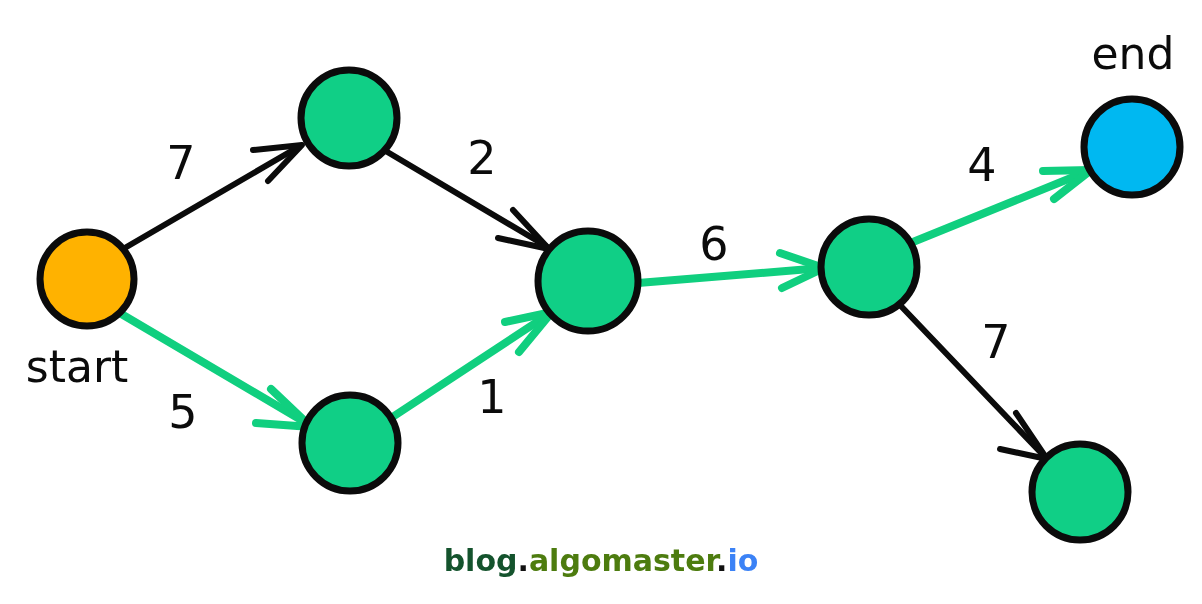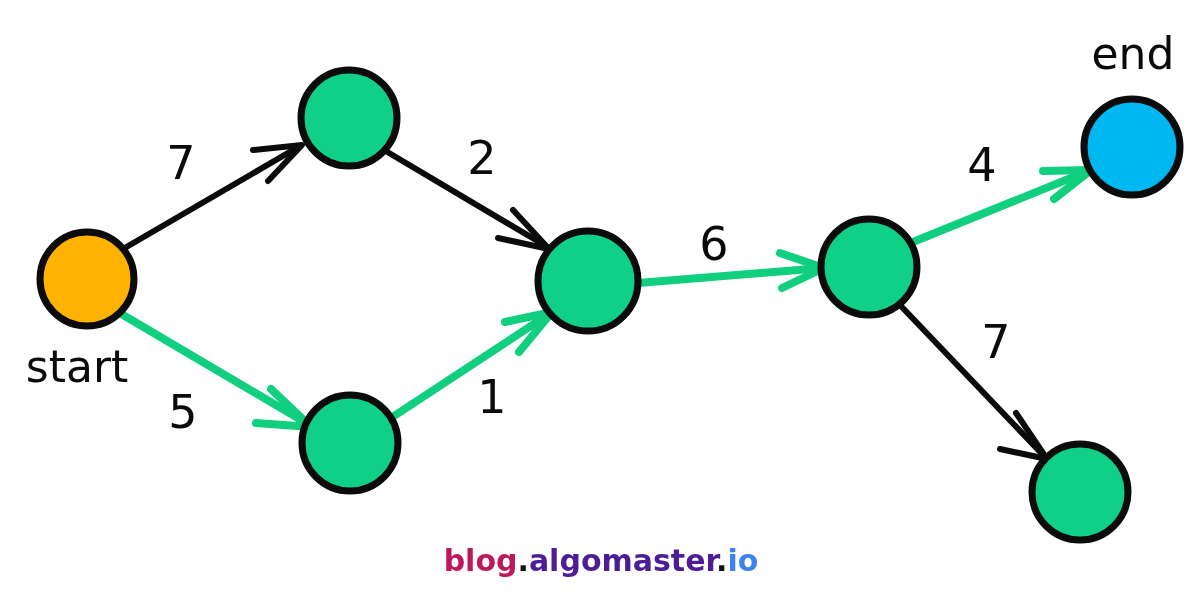--- a/index.html
+++ b/index.html
@@ -79,23 +79,23 @@
     right: 0;
     bottom: 26px;
     text-align: center;
     font-family: "DejaVu Sans", sans-serif;
     font-size: 30px;
     font-weight: bold;
     letter-spacing: 0px;
     white-space: nowrap;
   }
   #watermark span { display: inline; }
-  .wm-blog { color: #be185d; }
+  .wm-blog { color: #14532d; }
   .wm-dot { color: #111111; }
-  .wm-algomaster { color: #4c1d95; }
+  .wm-algomaster { color: #4d7c0f; }
   .wm-io { color: #3b82f6; }
 </style>
 </head>
 <body>
 
 <div id="canvas-wrap">
 
   <svg id="graph-svg" viewBox="0 0 1202 604">
 
     <g>

